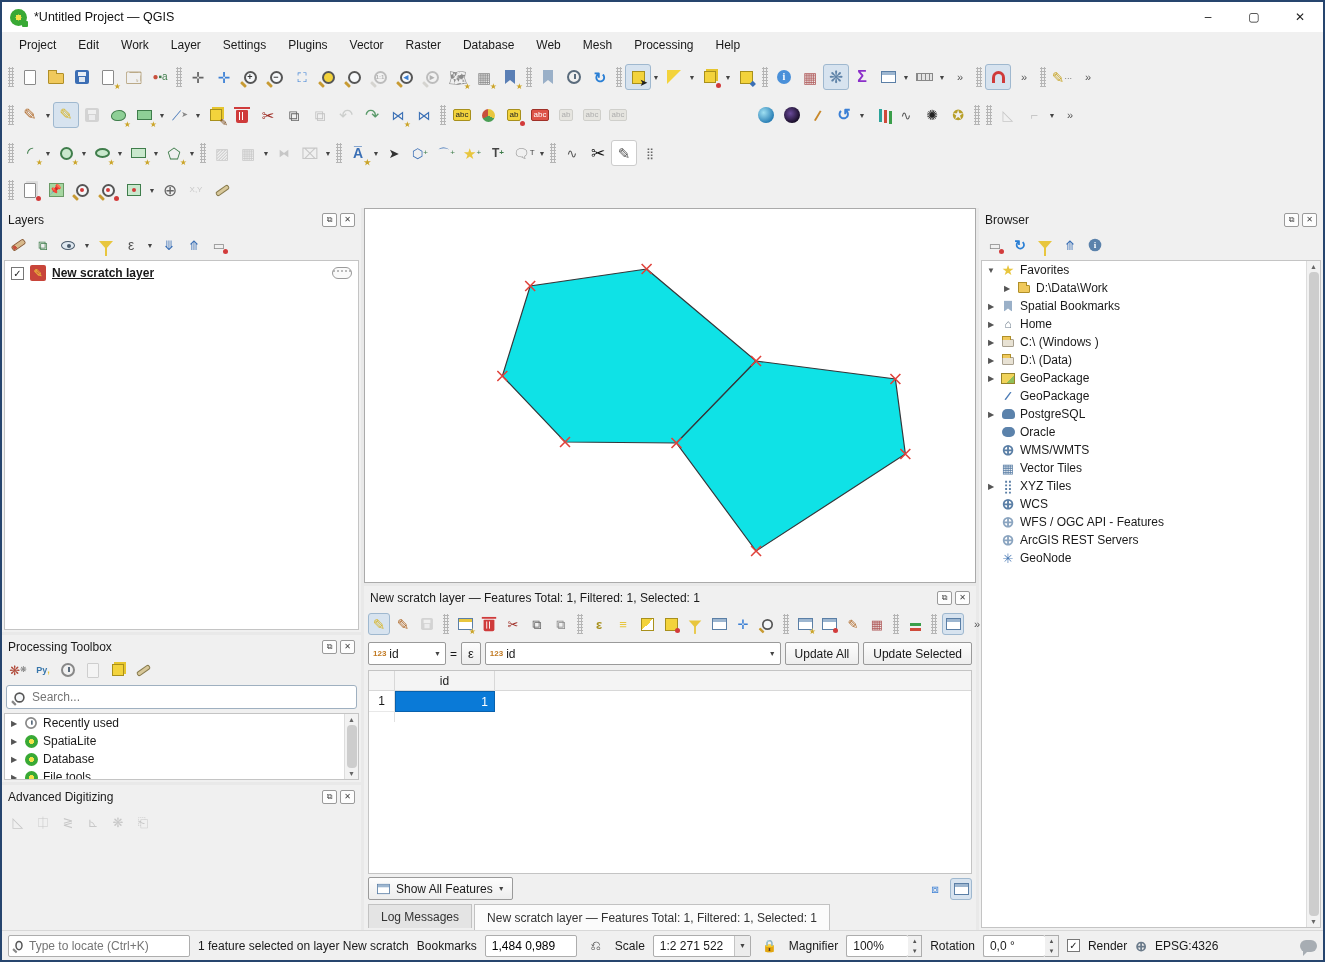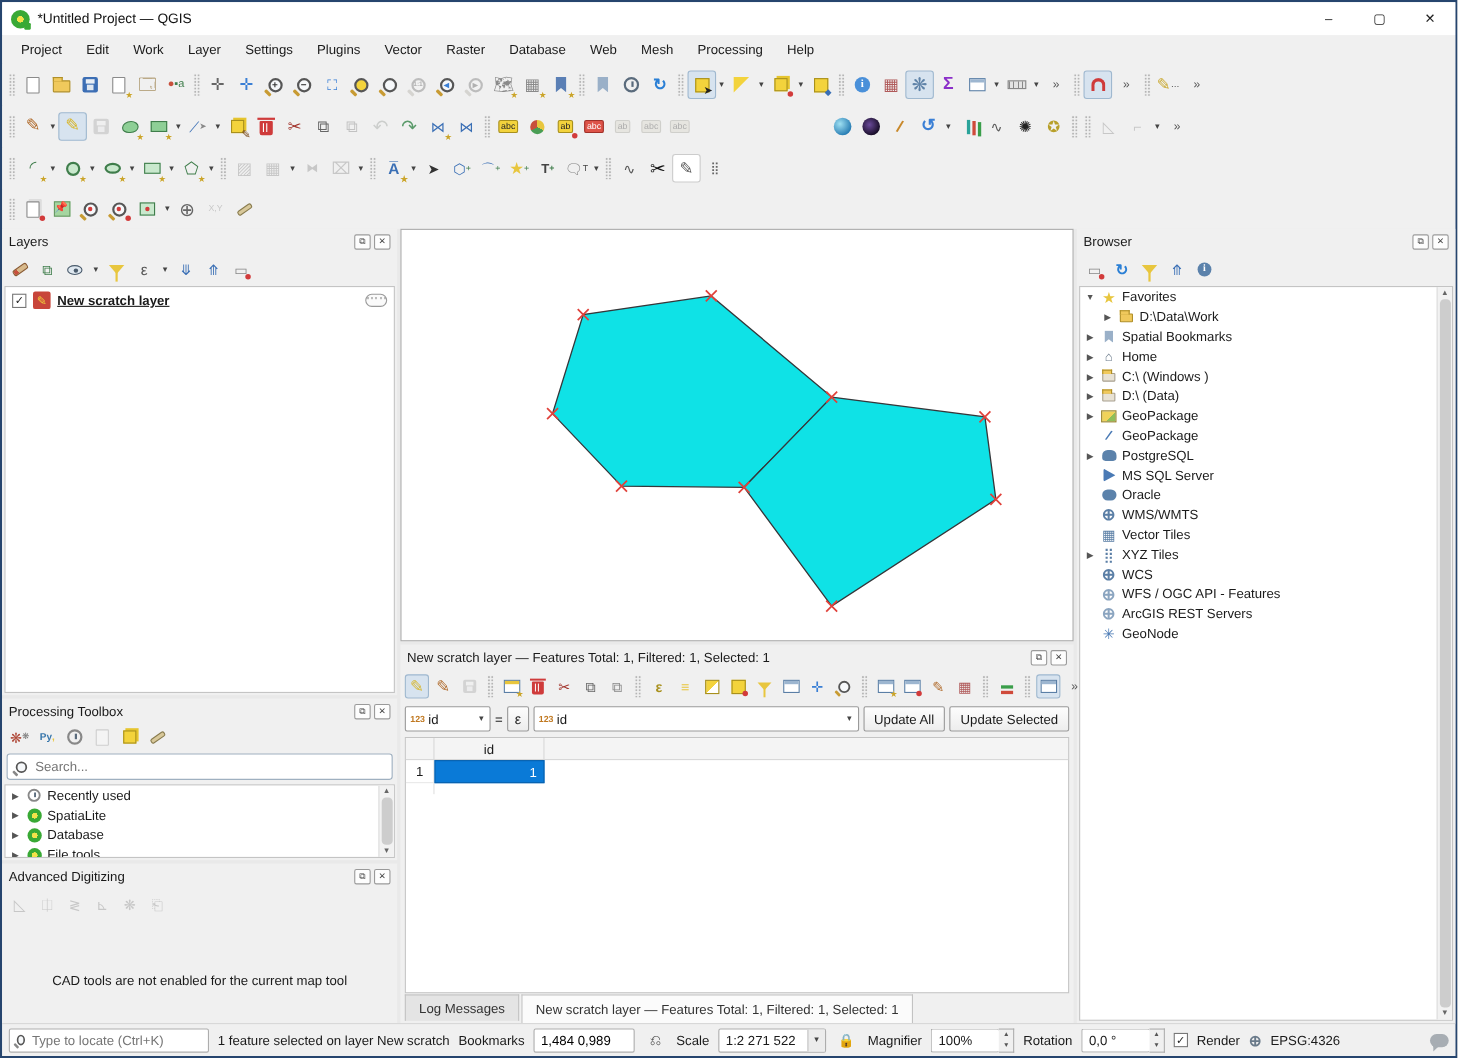--- a/index.html
+++ b/index.html
@@ -529,23 +529,20 @@
           </span>
         </div>
         <div class="ptools">
           <span class="ti sm dis" style="color:#777;font-size:14px">◺</span>
           <span class="ti sm dis" style="color:#777">⎅</span>
           <span class="ti sm dis" style="color:#777">≷</span>
           <span class="ti sm dis" style="color:#777">⊾</span>
           <span class="ti sm dis" style="color:#777;font-size:13px">❋</span>
           <span class="ti sm dis" style="color:#777">⎗</span>
         </div>
-        <div style="flex:1;display:flex;align-items:flex-end;justify-content:center;padding-bottom:32px">
-          <span>CAD tools are not enabled for the current map tool</span>
-        </div>
       </div>
     </div>
 
     <div class="col-center">
       <div class="canvas">
         <svg width="100%" height="100%" viewBox="0 0 613 373" preserveAspectRatio="none">
           <polygon stroke-width="1.2" points="283,60 166,77 138,167 201,233 313,234 393,152" fill="#0fe2e6" stroke="#35373a"></polygon>
           <polygon stroke-width="1.2" points="393,152 533,170 543,245 393,342 313,234" fill="#0fe2e6" stroke="#35373a"></polygon>
           <path fill="none" stroke-width="1.6" d="M278,55l10,10M288,55l-10,10M161,72l10,10M171,72l-10,10M133,162l10,10M143,162l-10,10M196,228l10,10M206,228l-10,10M308,229l10,10M318,229l-10,10M388,147l10,10M398,147l-10,10M528,165l10,10M538,165l-10,10M538,240l10,10M548,240l-10,10M388,337l10,10M398,337l-10,10" stroke="#e0423b"></path>
         </svg>
@@ -633,20 +630,32 @@
           <div class="thead">
             <span class="thcorner"></span>
             <span class="thcell">id</span>
           </div>
           <div class="trowdata">
             <span class="rownum">1</span>
             <span class="cellsel">1</span>
           </div>
           <div style="width:26px;height:10px;border-right:1px solid #e0e0e0"></div>
         </div>
+        <div class="attr-bottom">
+          <span class="fbtn">
+            <span class="tbl" style="transform:scale(.85)"></span>
+            <span>Show All Features</span>
+            <span style="font-size:7px;color:#444">▼</span>
+          </span>
+          <span style="margin-left:auto"></span>
+          <span class="ti sm" style="color:#3a7fd5;font-size:12px">⧈</span>
+          <span class="ti sm act">
+              <span class="tbl"></span>
+            </span>
+        </div>
         <div class="tabs">
           <span class="tab">Log Messages</span>
           <span class="tab active">New scratch layer — Features Total: 1, Filtered: 1, Selected: 1</span>
         </div>
       </div>
     </div>
 
     <div class="col-right">
       <div class="panel" style="flex:1">
         <div class="phead">
@@ -723,27 +732,20 @@
                 <span style="color:#4a7ab5;font-style:italic;font-weight:bold;transform:rotate(15deg)">/</span>
               </span>
               <span>GeoPackage</span>
             </div>
           <div class="trow">
               <span class="tarrow">▶</span>
               <span class="ticon">
                 <span class="blk" style="border-radius:5px 5px 3px 3px"></span>
               </span>
               <span>PostgreSQL</span>
-            </div>
-          <div class="trow">
-              <span class="tarrow"></span>
-              <span class="ticon">
-                <span class="tri"></span>
-              </span>
-              <span>MS SQL Server</span>
             </div>
           <div class="trow">
               <span class="tarrow"></span>
               <span class="ticon">
                 <span class="blk" style="border-radius:5px"></span>
               </span>
               <span>Oracle</span>
             </div>
           <div class="trow">
               <span class="tarrow"></span>

